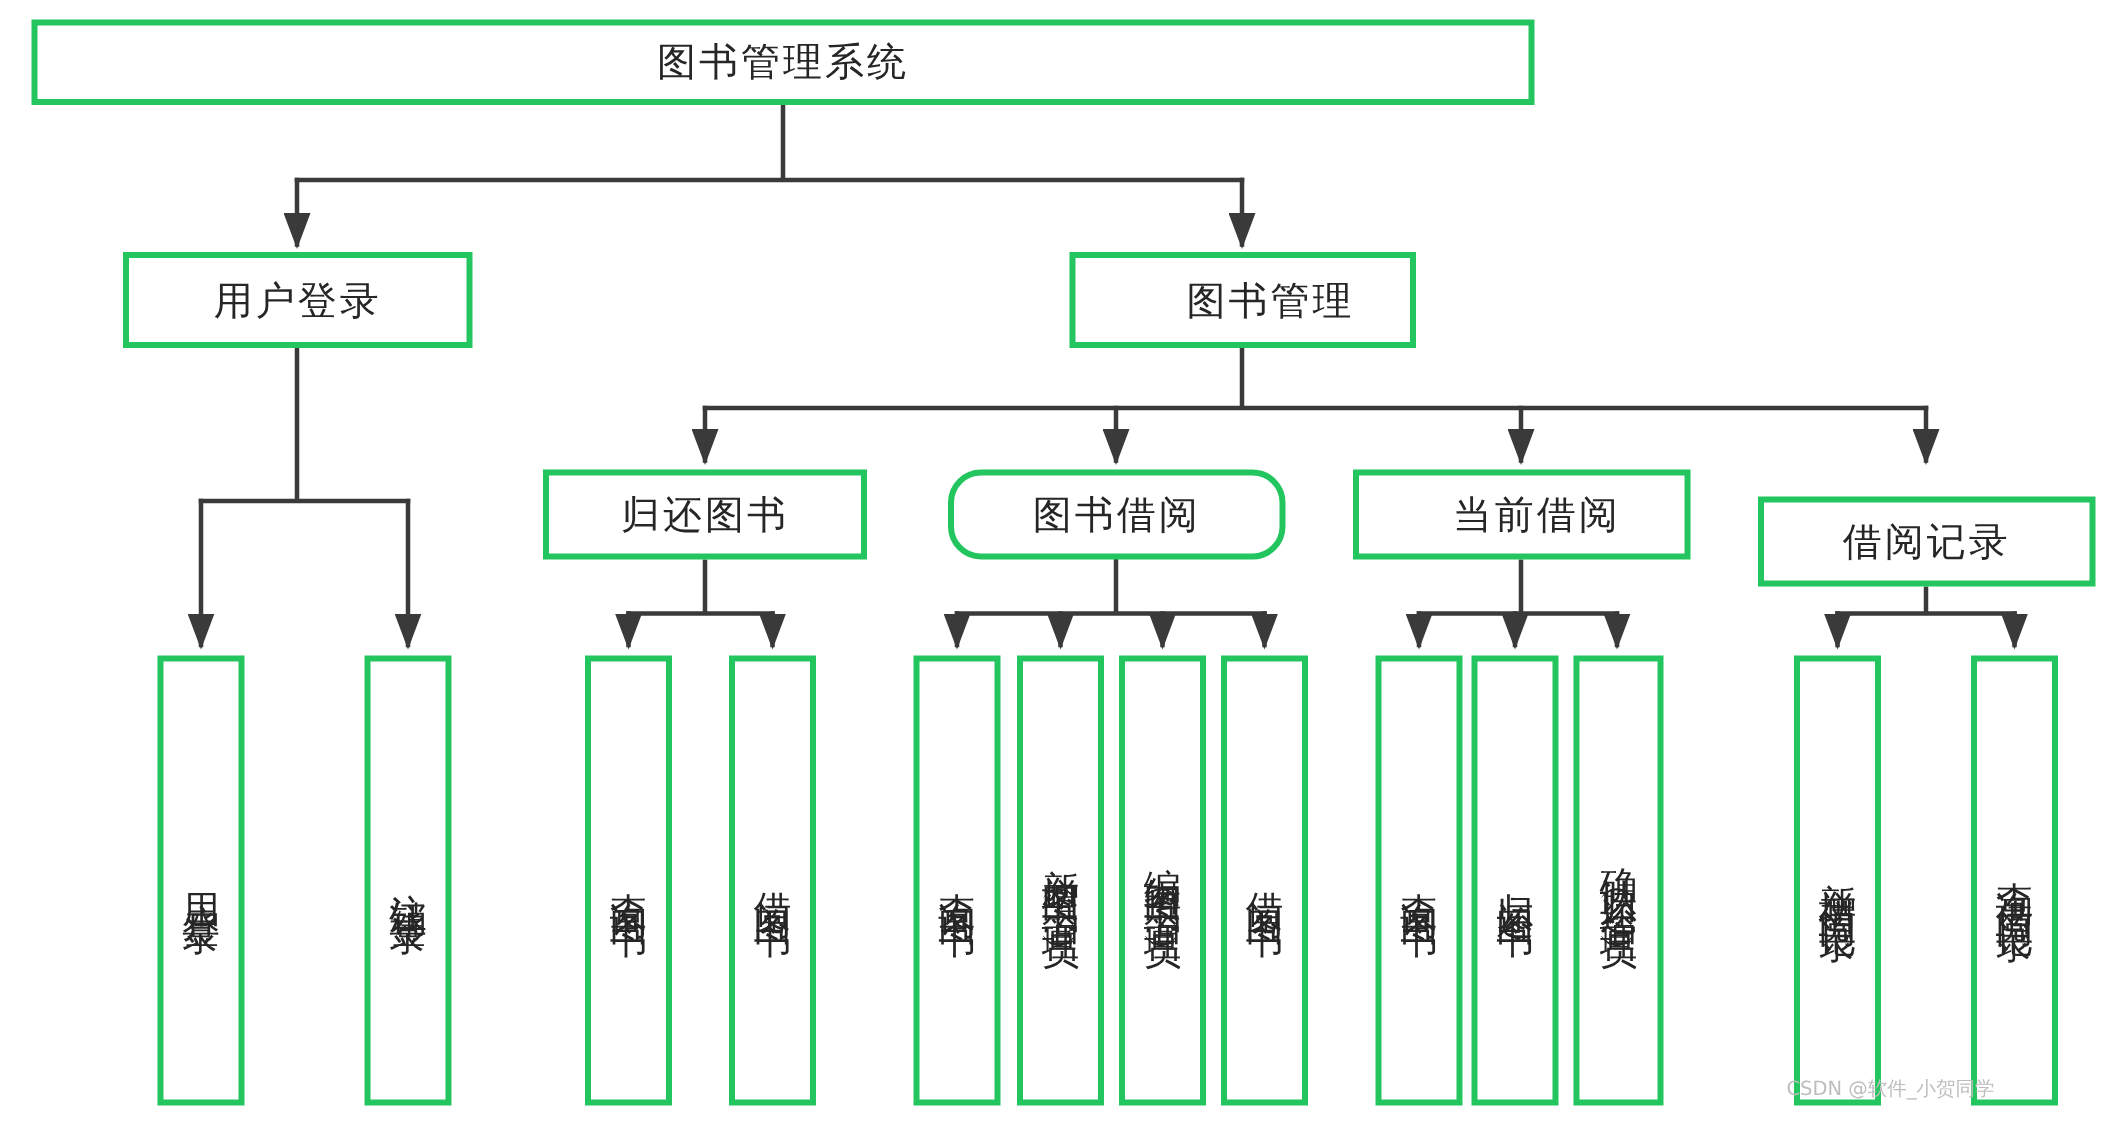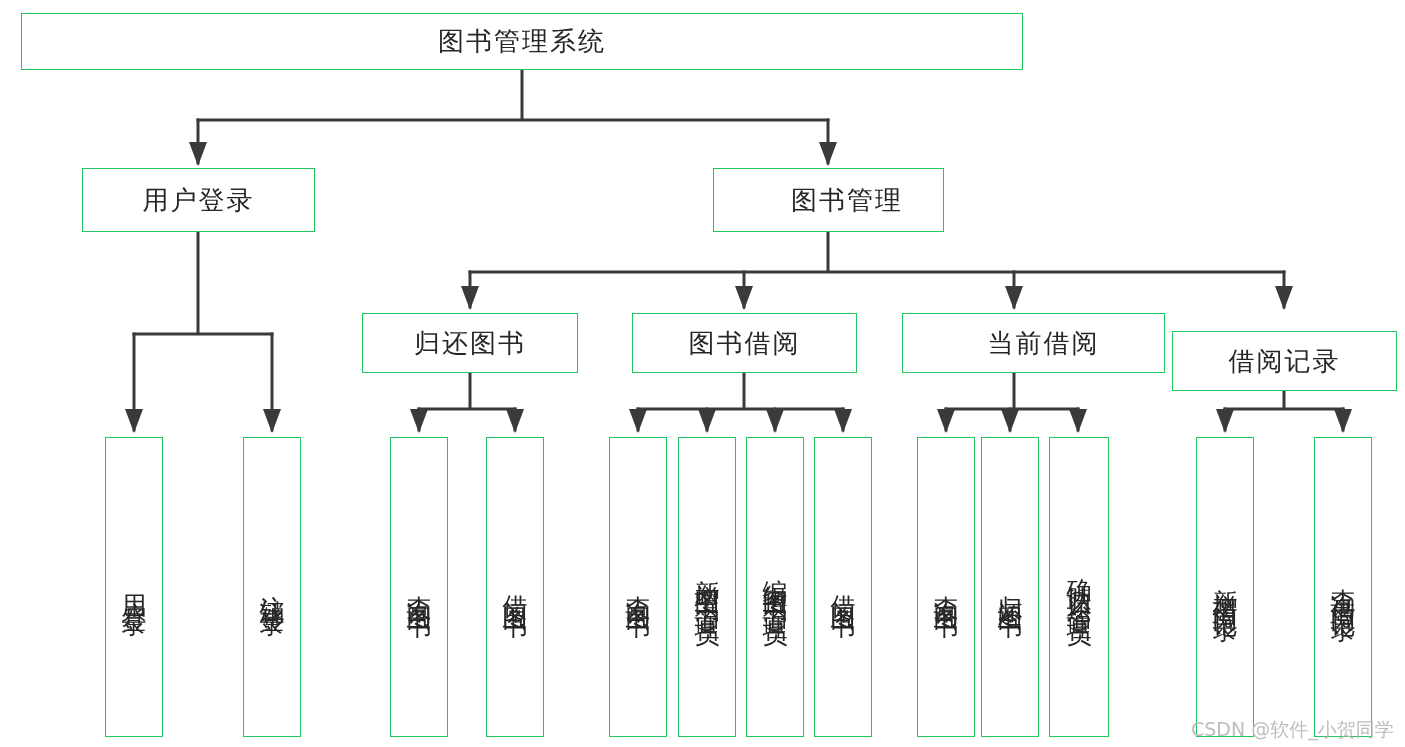--- a/index.html
+++ b/index.html
@@ -9,35 +9,35 @@
     position: relative;
     font-family: "DejaVu Sans", "Liberation Sans", sans-serif;
     overflow: hidden;
   }
   .stage { position: absolute; left: 0; top: 0; width: 1405px; height: 747px; }
   .connectors { position: absolute; left: 0; top: 0; }
   .ln { stroke: #3a3a3a; stroke-width: 3; fill: none; stroke-linecap: square; }
   .ar { marker-end: url(#ah); }
   .node {
     position: absolute; box-sizing: border-box;
-    background: #ffffff; border: 1px solid #22c55e;
+    background: #ffffff; border: 4px solid #22c55e;
     display: flex; align-items: center; justify-content: center;
     color: #262626;
   }
   .node.h { font-size: 26px; letter-spacing: 2px; white-space: nowrap; }
   .node.v .vt {
     writing-mode: vertical-rl;
     text-orientation: mixed;
     font-size: 25px;
     letter-spacing: 0.25em;
     line-height: 1;
   }
   .watermark {
     position: absolute; left: 1191px; top: 717px;
-    font-size: 19px; color: #bdbdbd;
+    font-size: 13px; color: #bdbdbd;
     white-space: nowrap; z-index: 5;
   }
 </style>
 </head>
 <body>
 
 <div class="stage">
 
   <svg class="connectors" width="1405" height="747" viewBox="0 0 1405 747" aria-hidden="true">
     <defs>
@@ -87,24 +87,24 @@
   <div class="node h" style="left:82px; top:168px; width:233px; height:64px;">
     <span>用户登录</span>
   </div>
   <div class="node h" style="left:713px; top:168px; width:231px; height:64px;padding-left:37px;">
     <span>图书管理</span>
   </div>
 
   <div class="node h" style="left:362px; top:313px; width:216px; height:60px;">
     <span>归还图书</span>
   </div>
-  <div class="node h" style="left:632px; top:313px; width:225px; height:60px;">
+  <div class="node h" style="left:632px; top:313px; width:225px; height:60px;border-radius:22px;">
     <span>图书借阅</span>
   </div>
-  <div class="node h" style="left:902px; top:313px; width:263px; height:60px;padding-left:20px;">
+  <div class="node h" style="left:902px; top:313px; width:225px; height:60px;padding-left:20px;">
     <span>当前借阅</span>
   </div>
   <div class="node h" style="left:1172px; top:313px; width:225px; height:60px;margin-top:18px;">
     <span>借阅记录</span>
   </div>
 
   <div class="node v" style="left:105px; top:437px; width:58px; height:300px;">
     <span class="vt">用户登录</span>
   </div>
   <div class="node v" style="left:243px; top:437px; width:58px; height:300px;">

